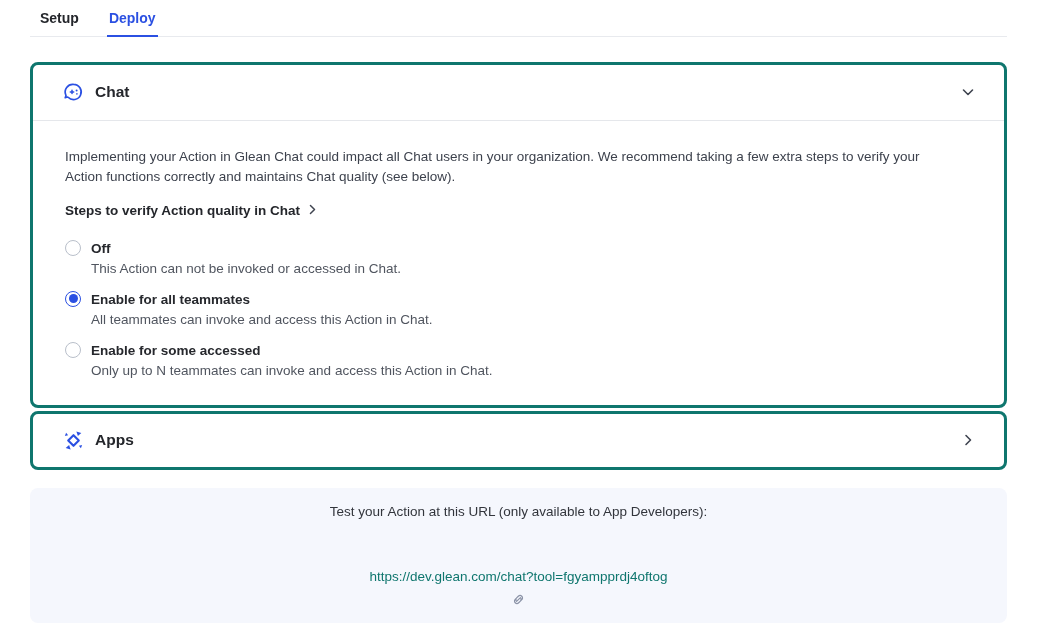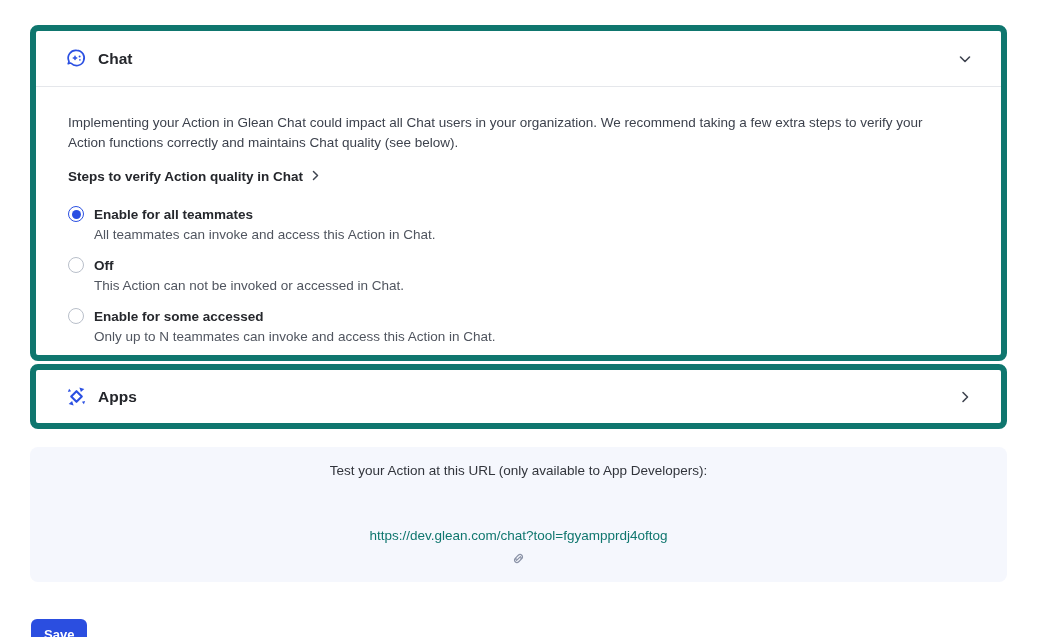--- a/index.html
+++ b/index.html
@@ -17,33 +17,33 @@
   .tabbar { border-bottom: 1px solid #e8eaee; display: flex; gap: 26px; padding-left: 8px; margin-top: 6px; }
   .tab {
     font-size: 14px; font-weight: 600; color: #24262b;
     padding: 4px 2px 9px 2px; cursor: pointer; position: relative;
     border-bottom: 2.5px solid transparent; margin-bottom: -1.5px;
   }
   .tab.is-active { color: #2b50e2; border-bottom-color: #2b50e2; }
 
   
   .card {
-    border: 6px solid #0f766e; border-radius: 8px; background: #fff;
+    border: 3px solid #0f766e; border-radius: 8px; background: #fff;
   }
   .card-chat { margin-top: 25px; }
   .card-header {
     display: flex; align-items: center; gap: 11px;
     padding: 17px 28px 17px 30px; cursor: pointer;
   }
   .card-chat .card-header { border-bottom: 1px solid #e5e7eb; }
   .card-title { font-size: 15.5px; font-weight: 600; color: #24262b; flex: 1; }
   .chev { width: 16px; height: 16px; color: #3f4450; flex: none; }
 
   
-  .card-body { padding: 26px 40px 8px 32px; }
+  .card-body { padding: 26px 40px 24px 32px; }
   .desc {
     font-size: 13.5px; line-height: 20px; color: #3d424d; max-width: 880px;
   }
   .steps-link {
     display: inline-flex; align-items: flex-start; gap: 6px;
     margin-top: 16px; font-size: 13.5px; font-weight: 600; color: #24262b; cursor: pointer;
   }
   .steps-link .chev { width: 13px; height: 13px; }
 
   .radio-group { margin-top: 20px; display: flex; flex-direction: column; gap: 11px; }
@@ -85,20 +85,24 @@
   }
 
   .icon-20 { width: 21px; height: 21px; flex: none; }
 </style>
 </head>
 <body>
 
 <div class="page">
 
   
+  <div class="tabbar">
+    <div class="tab">Setup</div>
+    <div class="tab is-active">Deploy</div>
+  </div>
 
   
   <div class="card card-chat">
     <div class="card-header">
       <span class="icon-20">
         <svg viewBox="0 0 21 21" width="21" height="21" fill="none">
           <path d="M10.6 2.4a7.6 7.6 0 1 1-5.5 12.85c-.2-.2-.5-.28-.77-.19l-2.1.68.72-2.05c.1-.27.03-.57-.16-.78A7.6 7.6 0 0 1 10.6 2.4z" stroke="#2b50e2" stroke-width="1.7" stroke-linejoin="round"></path>
           <path d="M7.3 9.9h3.4M9 8.2v3.4" stroke="#2b50e2" stroke-width="1.5" stroke-linecap="round"></path>
           <circle cx="13.6" cy="8.4" r="1" fill="#2b50e2"></circle>
           <circle cx="13.9" cy="11.9" r="0.8" fill="#2b50e2"></circle>
@@ -120,32 +124,32 @@
         <span class="chev">
           <svg viewBox="0 0 16 16" width="13" height="13" fill="none">
             <path d="M5.5 3l5 5-5 5" stroke="#3f4450" stroke-width="1.8" stroke-linecap="round" stroke-linejoin="round"></path>
           </svg>
         </span>
       </div>
 
       <div class="radio-group">
 
         <div class="radio-option">
+          <span class="radio"></span>
+          <span class="radio-texts">
+            <span class="radio-label">Off</span>
+            <span class="radio-desc">This Action can not be invoked or accessed in Chat.</span>
+          </span>
+        </div>
+
+        <div class="radio-option">
           <span class="radio is-active"></span>
           <span class="radio-texts">
             <span class="radio-label">Enable for all teammates</span>
             <span class="radio-desc">All teammates can invoke and access this Action in Chat.</span>
-          </span>
-        </div>
-
-        <div class="radio-option">
-          <span class="radio"></span>
-          <span class="radio-texts">
-            <span class="radio-label">Off</span>
-            <span class="radio-desc">This Action can not be invoked or accessed in Chat.</span>
           </span>
         </div>
 
         <div class="radio-option">
           <span class="radio"></span>
           <span class="radio-texts">
             <span class="radio-label">Enable for some accessed</span>
             <span class="radio-desc">Only up to N teammates can invoke and access this Action in Chat.</span>
           </span>
         </div>

